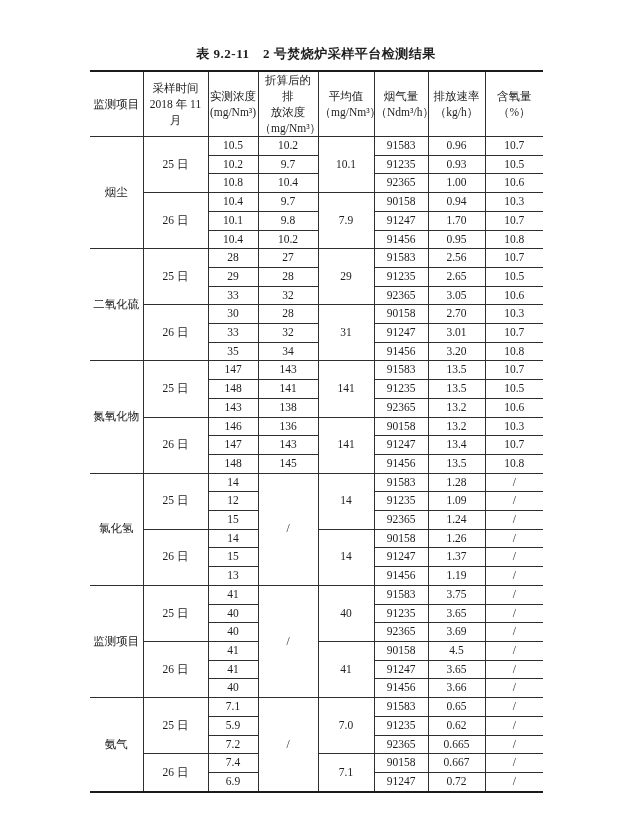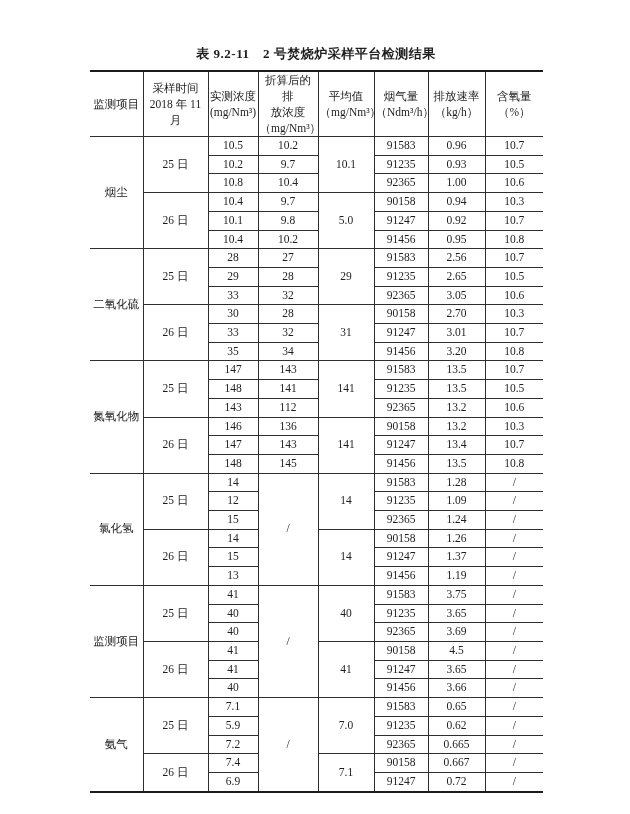--- a/index.html
+++ b/index.html
@@ -118,30 +118,30 @@
           <td>10.8</td>
           <td>10.4</td>
           <td>92365</td>
           <td>1.00</td>
           <td>10.6</td>
         </tr>
         <tr>
           <td rowspan="3">26 日</td>
           <td>10.4</td>
           <td>9.7</td>
-          <td rowspan="3">5.0</td>
+          <td rowspan="3">7.9</td>
           <td>90158</td>
           <td>0.94</td>
           <td>10.3</td>
         </tr>
         <tr>
           <td>10.1</td>
           <td>9.8</td>
           <td>91247</td>
-          <td>0.92</td>
+          <td>1.70</td>
           <td>10.7</td>
         </tr>
         <tr>
           <td>10.4</td>
           <td>10.2</td>
           <td>91456</td>
           <td>0.95</td>
           <td>10.8</td>
         </tr>
         <tr>
@@ -203,21 +203,21 @@
         </tr>
         <tr>
           <td>148</td>
           <td>141</td>
           <td>91235</td>
           <td>13.5</td>
           <td>10.5</td>
         </tr>
         <tr>
           <td>143</td>
-          <td>112</td>
+          <td>138</td>
           <td>92365</td>
           <td>13.2</td>
           <td>10.6</td>
         </tr>
         <tr>
           <td rowspan="3">26 日</td>
           <td>146</td>
           <td>136</td>
           <td rowspan="3">141</td>
           <td>90158</td>

